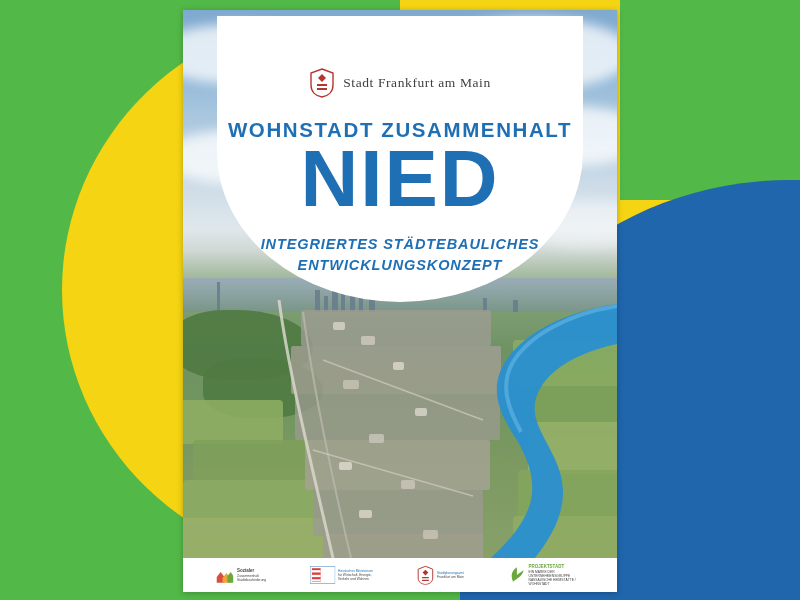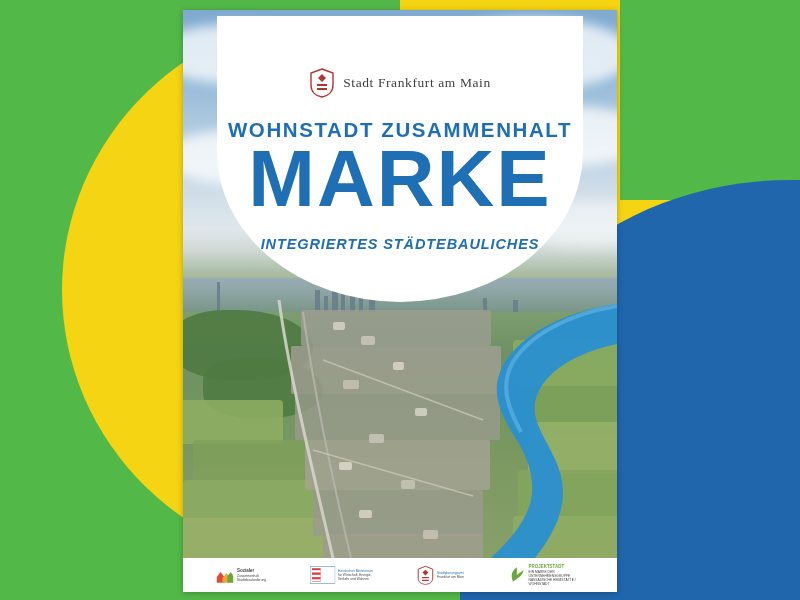--- a/index.html
+++ b/index.html
@@ -348,24 +348,25 @@
             <svg class="crest" viewBox="0 0 26 30">
               <path d="M13 1 L24 5 V17 C24 24 19 28 13 29 C7 28 2 24 2 17 V5 Z" fill="#ffffff" stroke="#b5362e" stroke-width="1.4"></path>
               <path d="M13 6 L17 10 L13 14 L9 10 Z" fill="#b5362e"></path>
               <path d="M8 16 h10 v2 H8 Z M8 20 h10 v2 H8 Z" fill="#b5362e"></path>
             </svg>
             <span class="city-label">Stadt Frankfurt am Main</span>
           </div>
 
           <div class="kicker">WOHNSTADT ZUSAMMENHALT</div>
 
-          <div class="bigtitle">MARKE</div>
+          <div class="bigtitle">NIED</div>
 
           <div class="subtitle">
             <div>INTEGRIERTES STÄDTEBAULICHES</div>
+            <div>ENTWICKLUNGSKONZEPT</div>
           </div>
         </div>
       </div>
     </div>
 
     <div class="logostrip">
 
       <div class="logo">
         <svg class="logo-mark" width="20" height="20" viewBox="0 0 20 20">
           <path d="M2 12 L6 7 L10 12 V18 H2 Z" fill="#d94f3d"></path>

